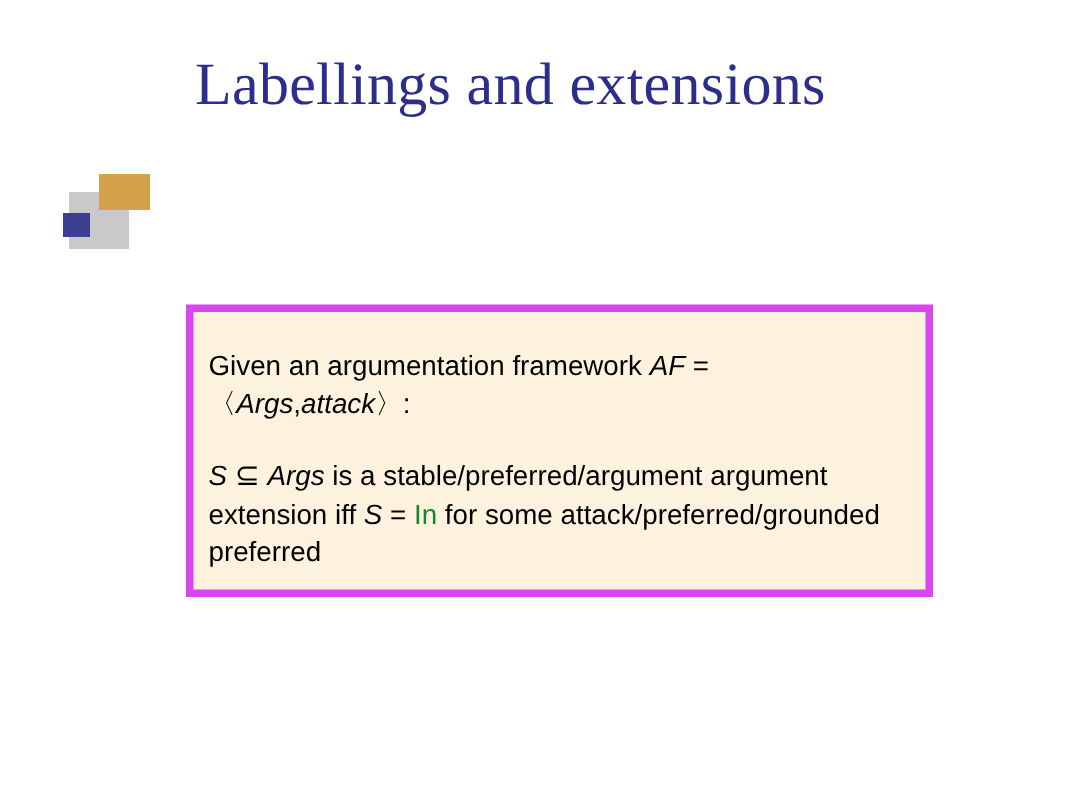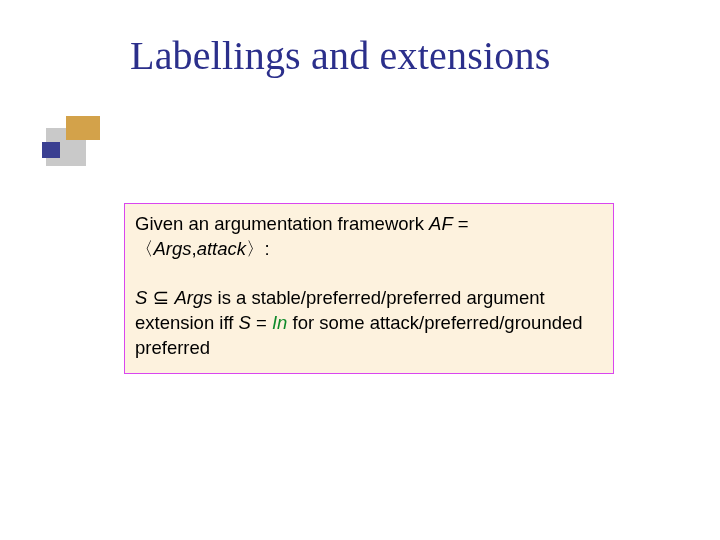--- a/index.html
+++ b/index.html
@@ -54,55 +54,54 @@
     top: 26px;
     width: 18px;
     height: 16px;
     background: #3a3f91;
   }
   .body-box {
     position: absolute;
     left: 124px;
     top: 203px;
     width: 468px;
-    padding: 8px 10px 12px 10px;
+    padding: 24px 10px 12px 10px;
     background: #fdf2de;
-    border: 1px solid #d946ef;
+    border: 5px solid #d946ef;
     font-size: 18.5px;
     line-height: 1.35;
     color: #000;
   }
   .para1 {
     margin-bottom: 22px;
   }
   .italic { font-style: italic; }
   .subset {
     font-family: "Times New Roman", serif;
     font-size: 20px;
   }
   .green-in {
     color: #0f8a2a;
-    font-style: italic;
   }
 </style>
 </head>
 <body>
 
 <div class="slide">
 
   <div class="title">Labellings and extensions</div>
 
   <div class="bullet-deco">
     <div class="bd-gray"></div>
     <div class="bd-gold"></div>
     <div class="bd-navy"></div>
   </div>
 
   <div class="body-box">
     <div class="para1">
       <span>Given an argumentation framework </span><span class="italic">AF</span><span> = </span><span>〈</span><span class="italic">Args</span><span>,</span><span class="italic">attack</span><span>〉:</span>
     </div>
     <div>
-      <span class="italic">S </span><span class="subset">⊆</span><span> </span><span class="italic">Args</span><span> is a stable/preferred/preferred </span><span>argument extension</span><span> iff </span><span class="italic">S</span><span> = </span><span class="green-in">In</span><span> for some attack/preferred/grounded </span><span>preferred</span>
+      <span class="italic">S </span><span class="subset">⊆</span><span> </span><span class="italic">Args</span><span> is a stable/preferred/argument </span><span>argument extension</span><span> iff </span><span class="italic">S</span><span> = </span><span class="green-in">In</span><span> for some attack/preferred/grounded </span><span>preferred</span>
     </div>
   </div>
 
 </div>
 
 </body></html>

